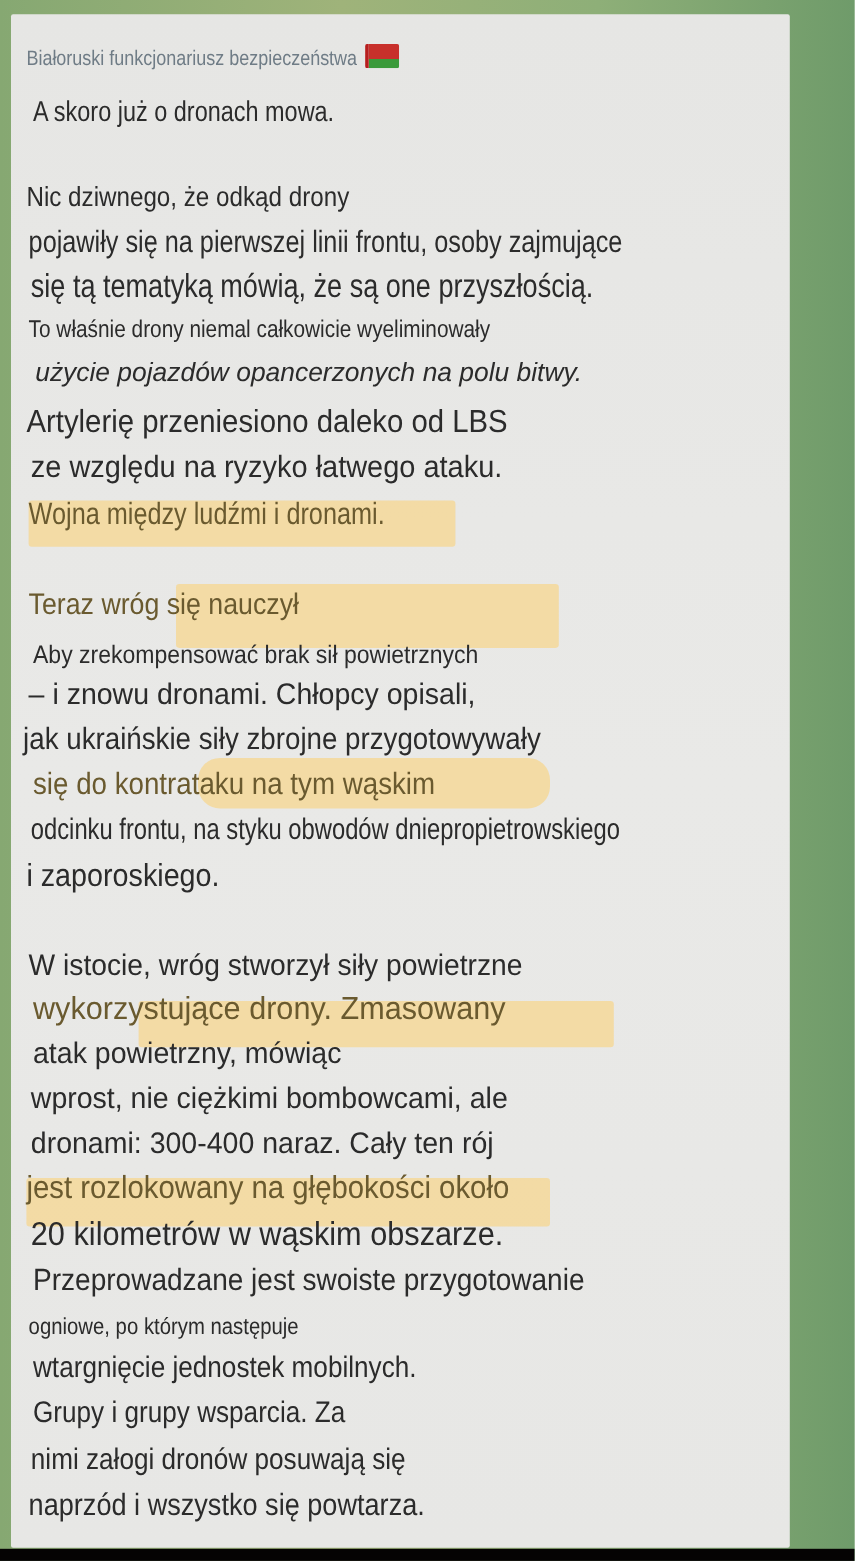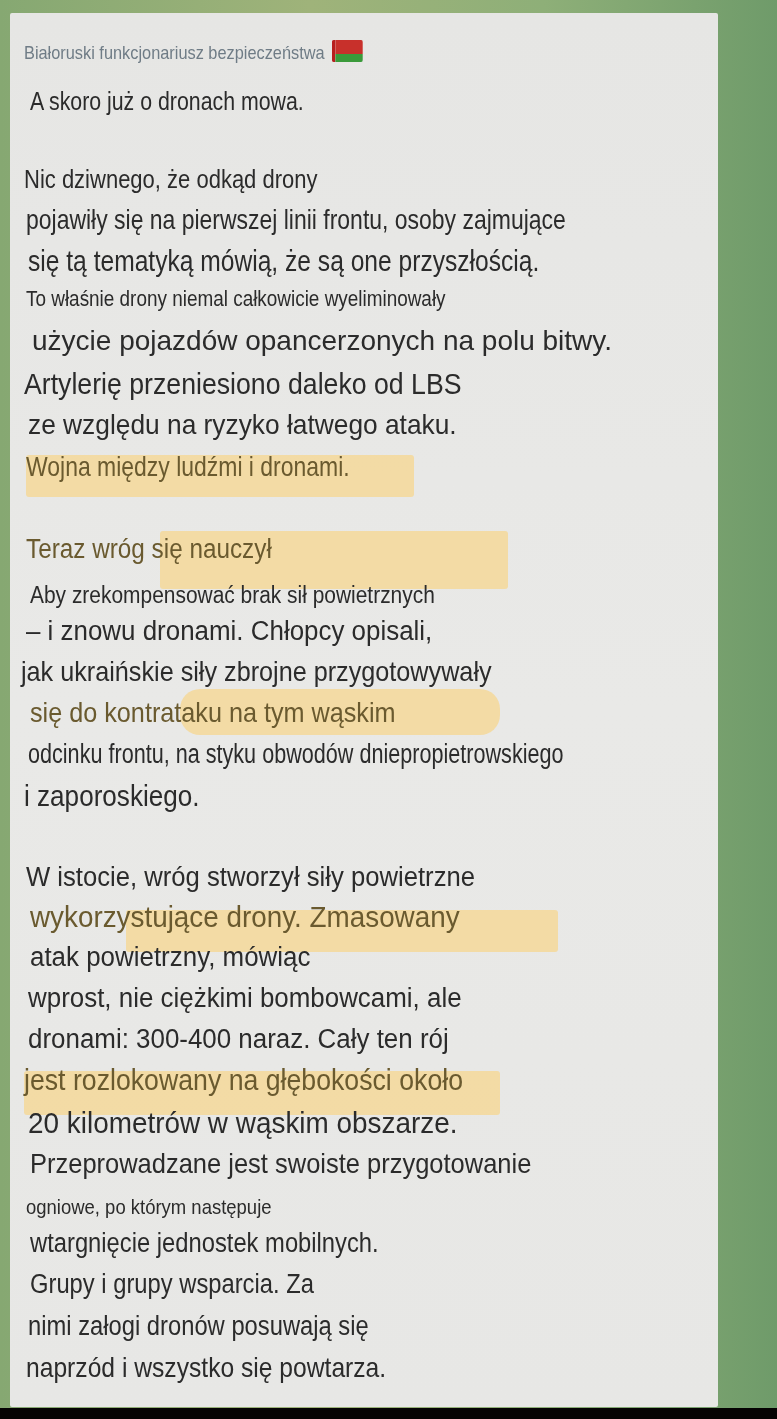--- a/index.html
+++ b/index.html
@@ -46,21 +46,21 @@
 
   <div class="line sender" style="left:14px; top:27px;">
     <span>Białoruski funkcjonariusz bezpieczeństwa</span><span class="flag"></span>
   </div>
 
   <div class="line cond" style="left:20px; top:75px; font-size:26px;">A skoro już o dronach mowa.</div>
   <div class="line" style="left:14px; top:154px; font-size:25px; transform:scaleX(0.88);">Nic dziwnego, że odkąd drony</div>
   <div class="line" style="left:16px; top:193px; font-size:28px; transform:scaleX(0.82);">pojawiły się na pierwszej linii frontu, osoby zajmujące</div>
   <div class="line" style="left:18px; top:233px; font-size:30px; transform:scaleX(0.82);">się tą tematyką mówią, że są one przyszłością.</div>
   <div class="line" style="left:16px; top:275px; font-size:22px; transform:scaleX(0.86);">To właśnie drony niemal całkowicie wyeliminowały</div>
-  <div class="line" style="left:22px; top:314px; font-size:28px;">użycie pojazdów opancerzonych na polu bitwy.</div>
+  <div class="line" style="left:22px; top:314px; font-size:24px;font-style:italic;">użycie pojazdów opancerzonych na polu bitwy.</div>
   <div class="line" style="left:14px; top:357px; font-size:29px; transform:scaleX(0.92);">Artylerię przeniesiono daleko od LBS</div>
   <div class="line" style="left:18px; top:398px; font-size:28px; transform:scaleX(0.94);">ze względu na ryzyko łatwego ataku.</div>
   <div class="line hl" style="left:16px; top:440px; font-size:28px; transform:scaleX(0.82);">Wojna między ludźmi i dronami.</div>
 
   <div class="line hl" style="left:16px; top:523px; font-size:27px; transform:scaleX(0.9);">Teraz wróg się nauczył</div>
   <div class="line" style="left:20px; top:571px; font-size:23px; transform:scaleX(0.91);">Aby zrekompensować brak sił powietrznych</div>
   <div class="line" style="left:16px; top:605px; font-size:27px; transform:scaleX(0.96);">– i znowu dronami. Chłopcy opisali,</div>
   <div class="line" style="left:11px; top:645px; font-size:28px; transform:scaleX(0.9);">jak ukraińskie siły zbrojne przygotowywały</div>
   <div class="line hl" style="left:20px; top:686px; font-size:28px; transform:scaleX(0.9);">się do kontrataku na tym wąskim</div>
   <div class="line" style="left:18px; top:728px; font-size:27px; transform:scaleX(0.8);">odcinku frontu, na styku obwodów dniepropietrowskiego</div>

